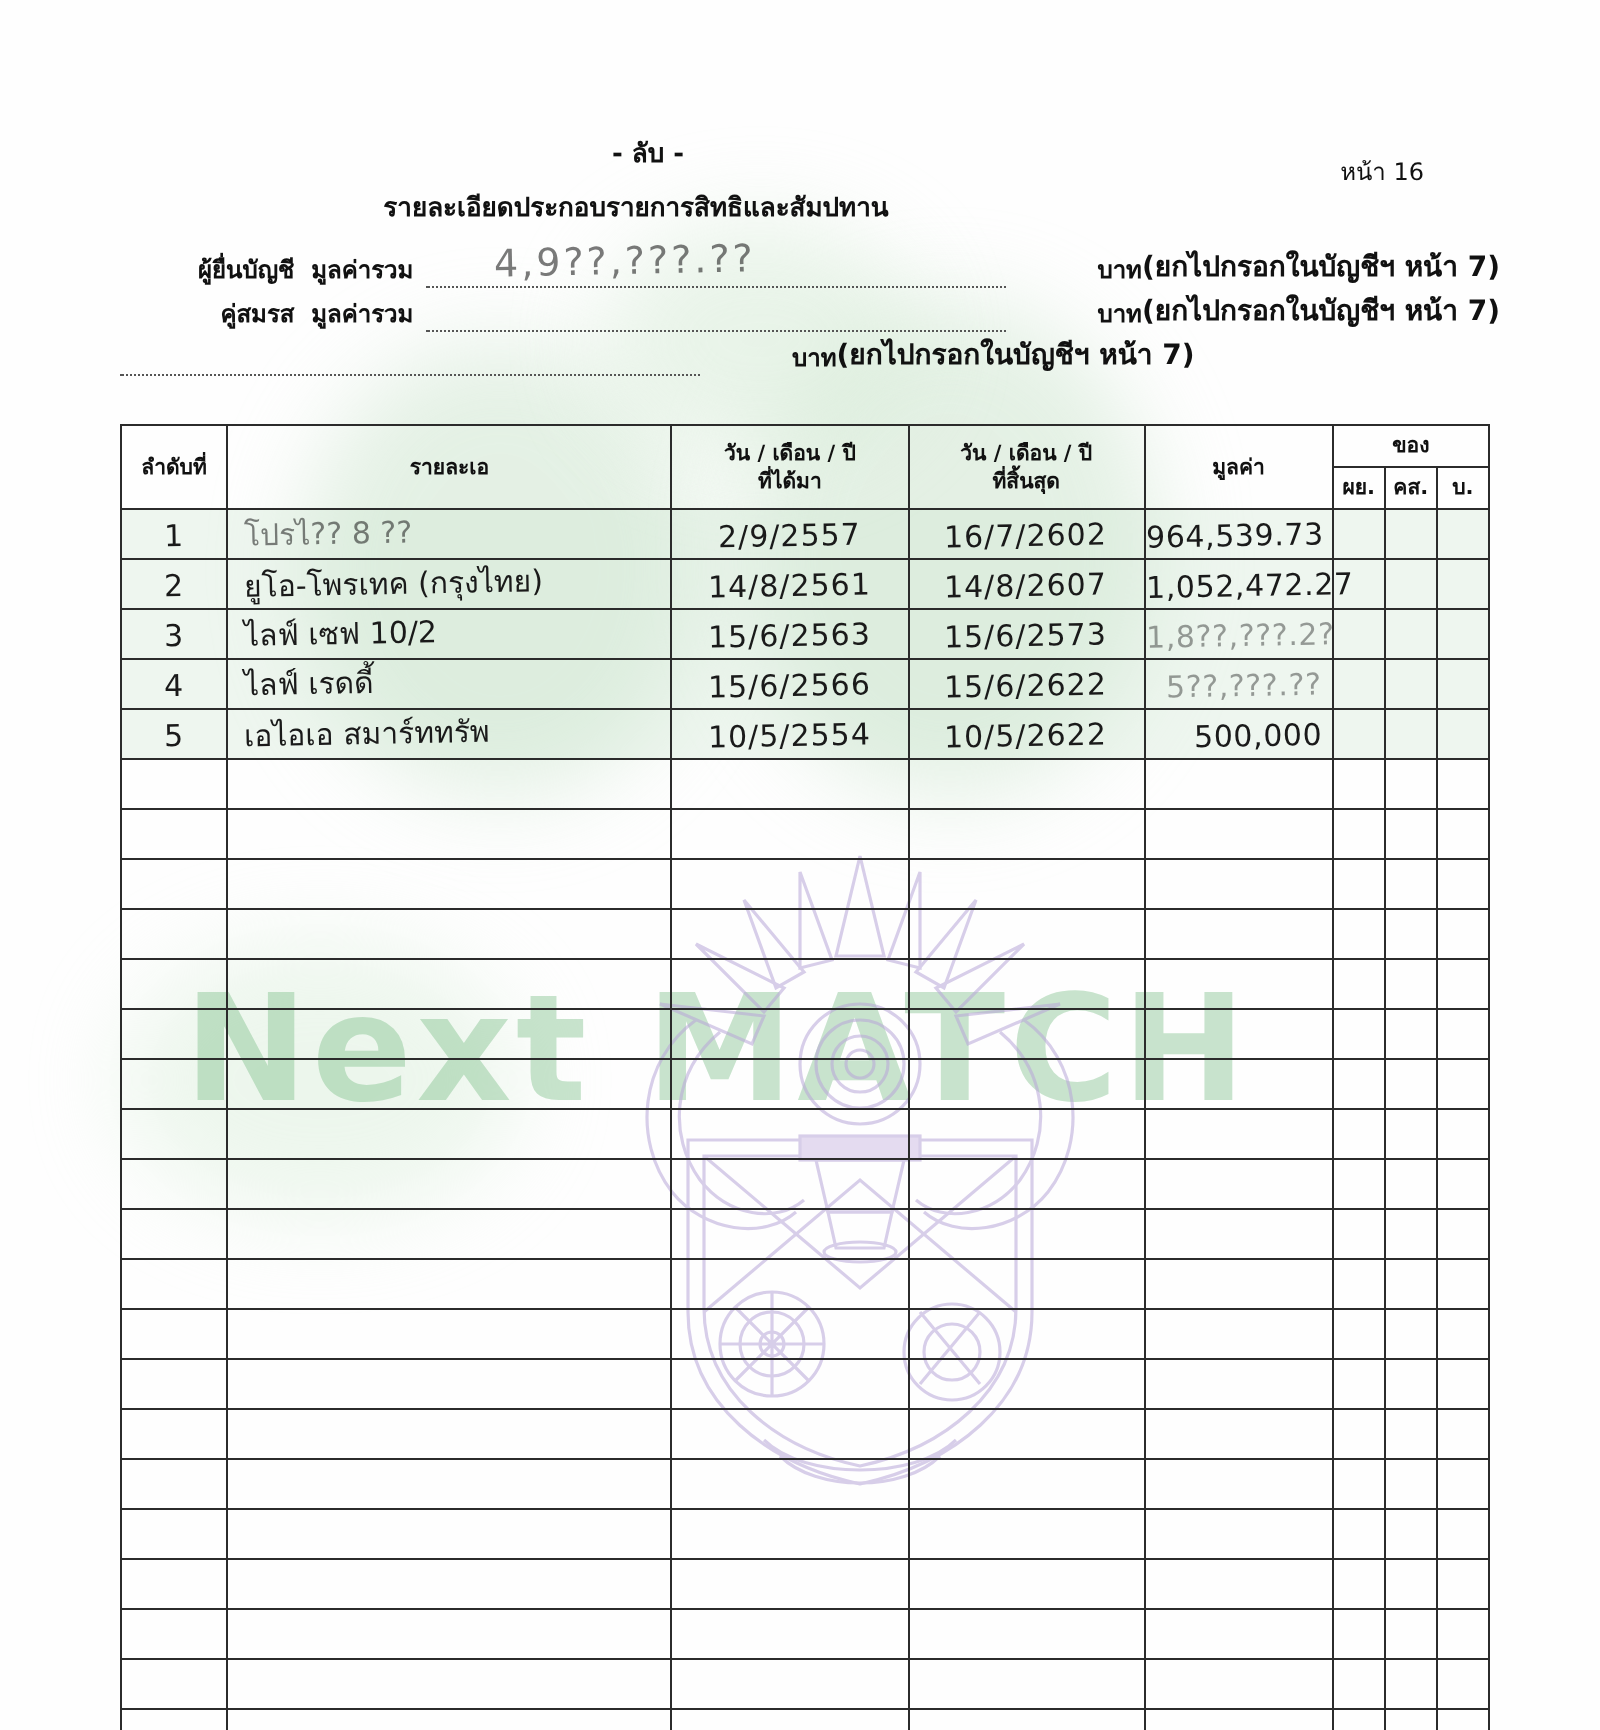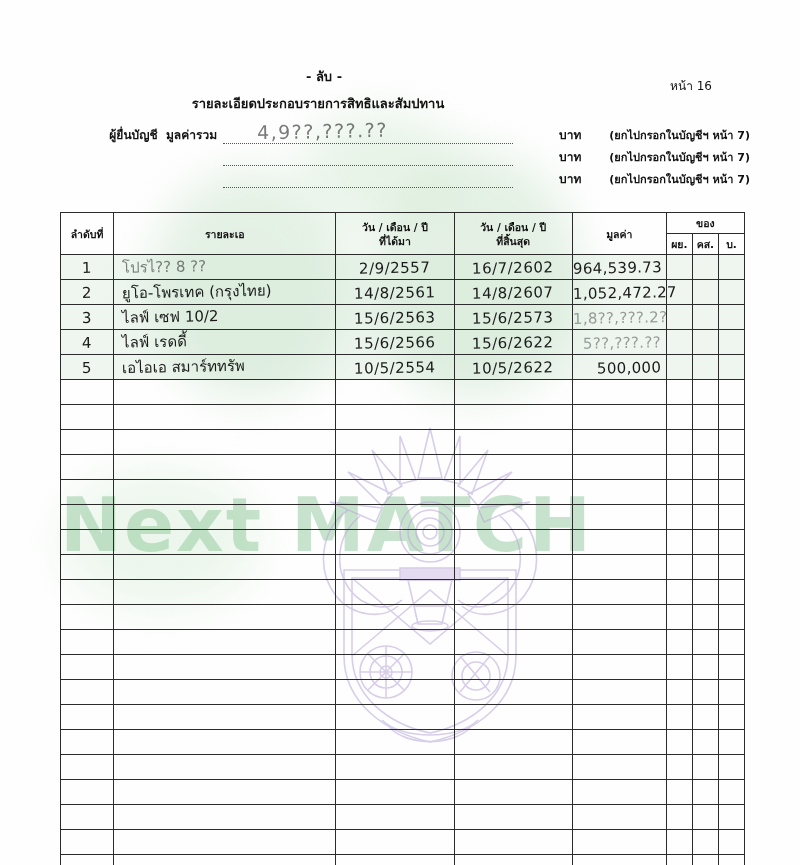--- a/index.html
+++ b/index.html
@@ -42,21 +42,21 @@
   .wm-blob.b3 { left: 300px; top: 110px;  width: 160px; height: 120px; background: #d8ecd8; }
   .wm-blob.b4 { left: 60px;  top: 470px;  width: 200px; height: 140px; background: #dcefdc; opacity:.5; }
 
   
   .wm-text {
     position: absolute;
     left: 0;
     top: 482px;
     width: 800px;
     text-align: left;
-    padding-left: 60px;
+    padding-left: 92px;
     box-sizing: border-box;
     font-family: "DejaVu Sans", "Liberation Sans", sans-serif;
     font-weight: 700;
     font-size: 74px;
     letter-spacing: 2px;
     color: #7ec08a;
     opacity: .42;
     white-space: nowrap;
   }
 
@@ -102,21 +102,20 @@
     left: 60px;
     top: 122px;
     width: 690px;
   }
   .total-row {
     display: flex;
     align-items: flex-end;
     height: 22px;
     font-size: 12px;
     font-weight: 700;
-    justify-content: flex-end;
   }
   .tr-label {
     width: 230px;
     text-align: right;
     padding-right: 6px;
     white-space: nowrap;
   }
   .tr-field {
     position: relative;
     flex: 0 0 290px;
@@ -135,22 +134,22 @@
     white-space: nowrap;
     opacity: .62;
     transform: rotate(-1.2deg);
   }
   .tr-unit {
     padding-left: 4px;
     white-space: nowrap;
     margin-left: 42px;
   }
   .tr-note {
-    padding-left: 28px;
-    font-size: 11px;
+    padding-left: 0;
+    font-size: 14px;
     font-weight: 700;
     white-space: nowrap;
   }
 
   
   #ledger {
     position: absolute;
     left: 60px;
     top: 212px;
     width: 685px;
@@ -275,20 +274,24 @@
         &nbsp;<span>มูลค่ารวม</span>
       </span>
       <span class="tr-field">
         <span class="tr-value">4,9??,???.??</span>
       </span>
       <span class="tr-unit">บาท</span>
       <span class="tr-note">(ยกไปกรอกในบัญชีฯ หน้า 7)</span>
     </div>
 
     <div class="total-row">
+      <span class="tr-label">
+        <span>คู่สมรส</span>
+        &nbsp;<span>มูลค่ารวม</span>
+      </span>
       <span class="tr-field">
         <span class="tr-value"></span>
       </span>
       <span class="tr-unit">บาท</span>
       <span class="tr-note">(ยกไปกรอกในบัญชีฯ หน้า 7)</span>
     </div>
 
     <div class="total-row">
       <span class="tr-field">
         <span class="tr-value"></span>

